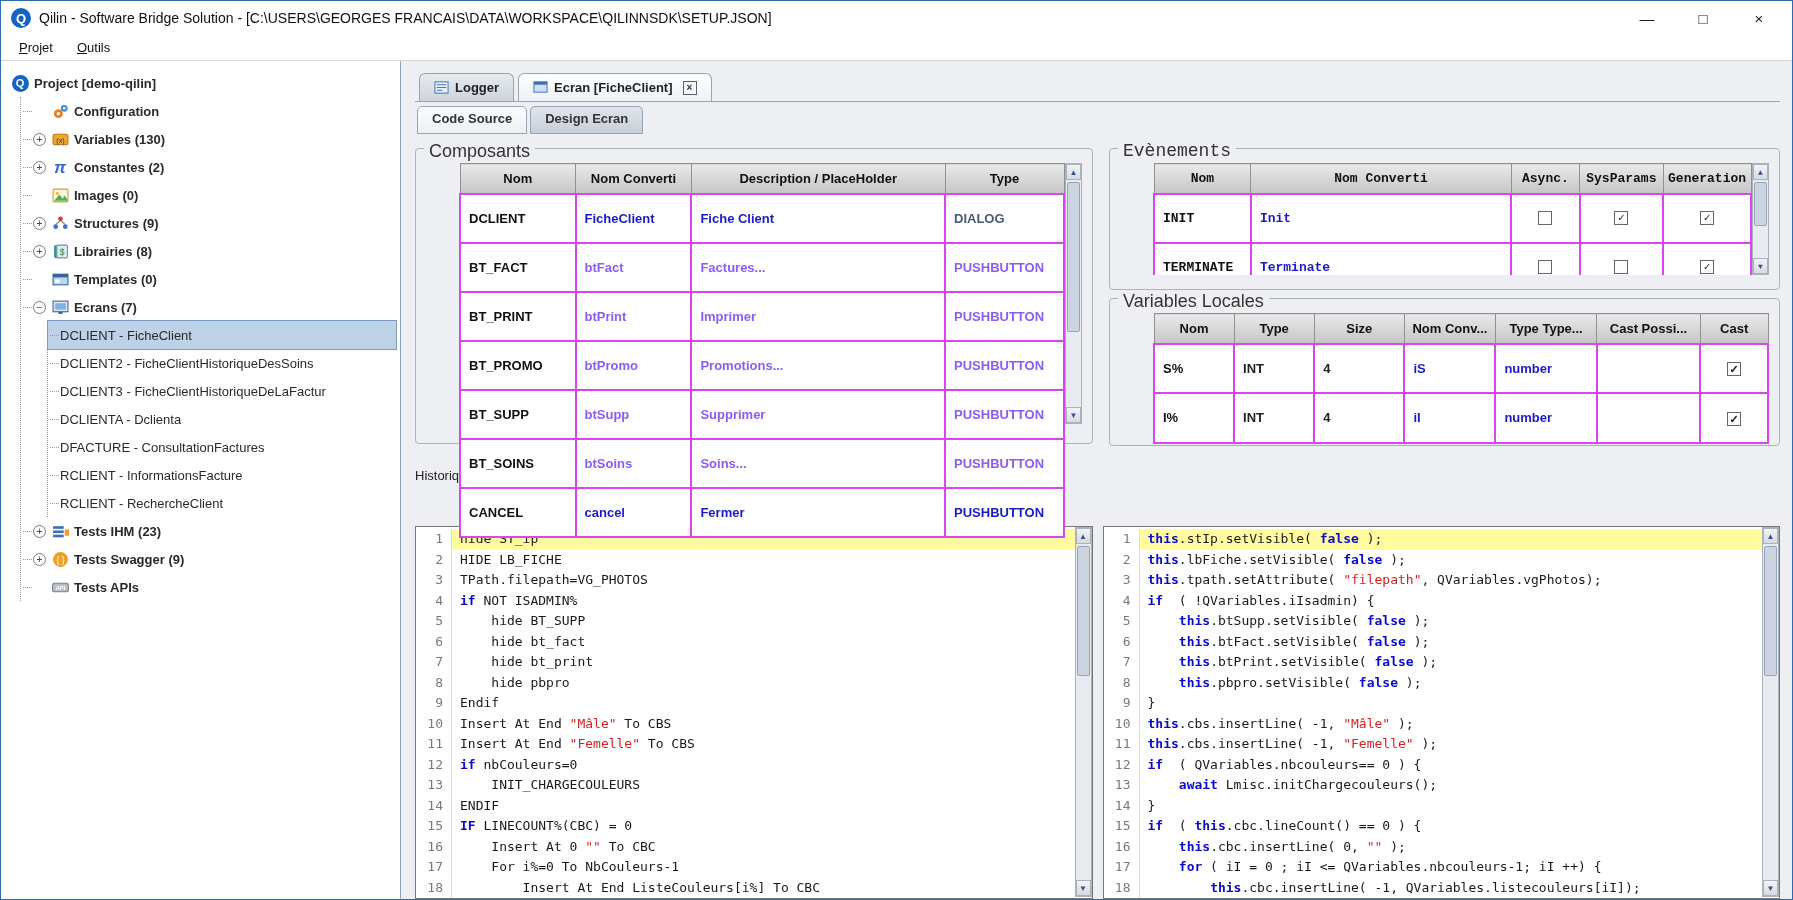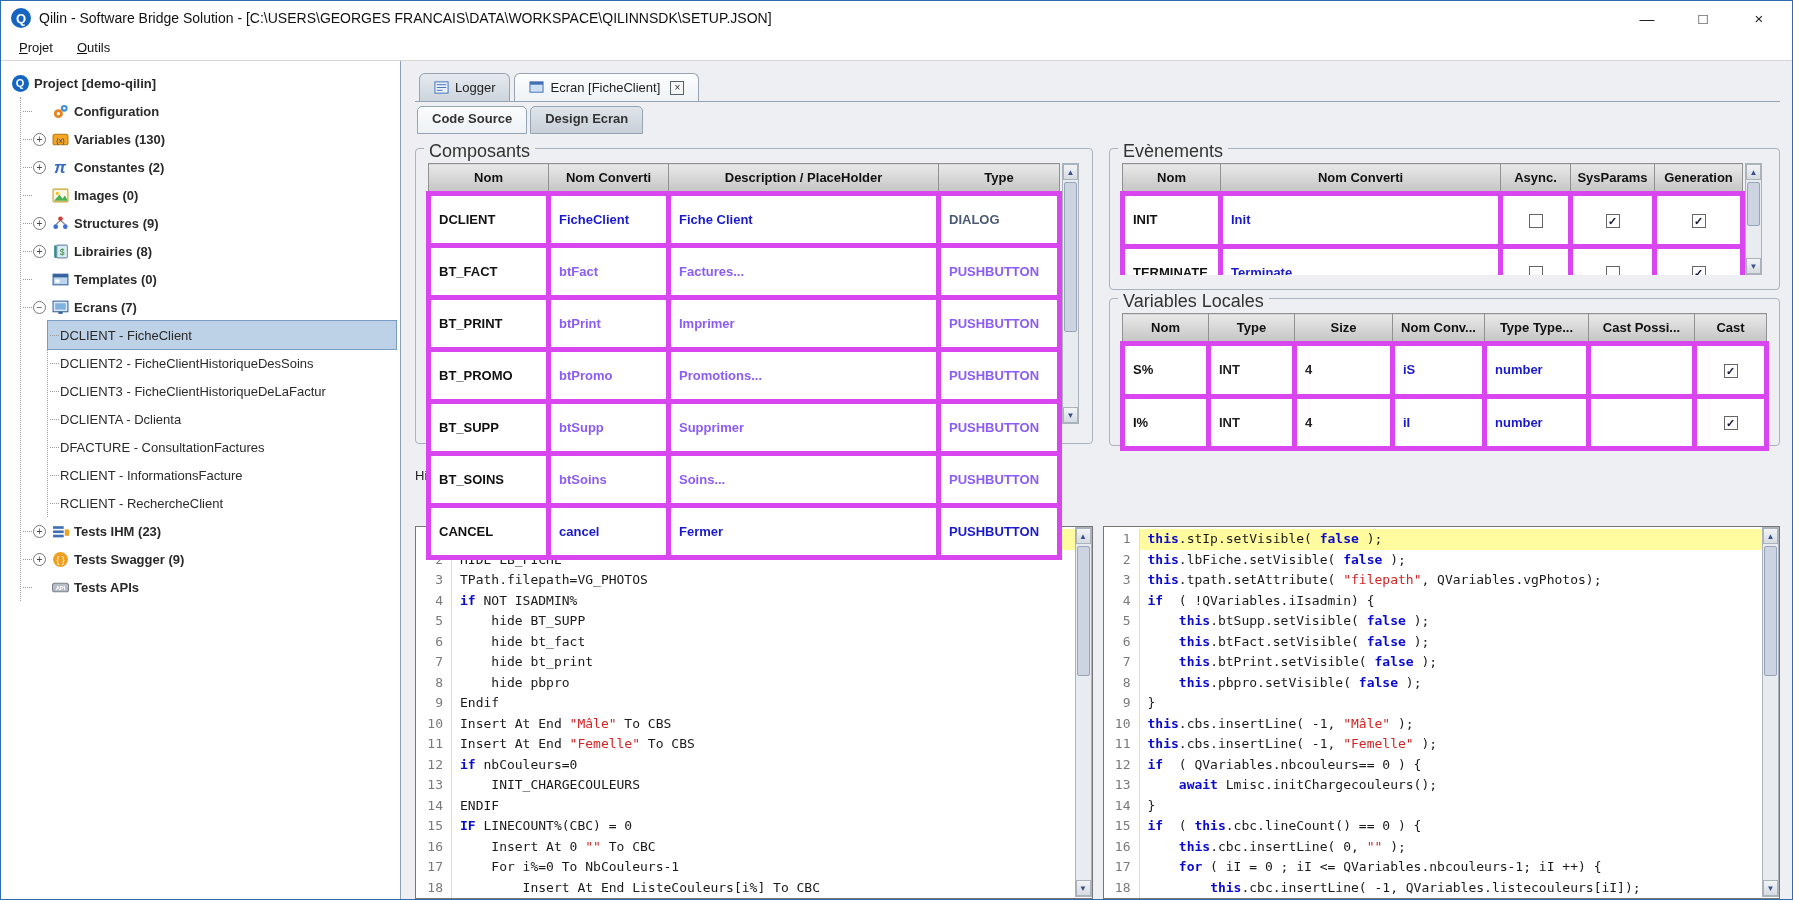--- a/index.html
+++ b/index.html
@@ -32,41 +32,41 @@
   .i-logo { width:17px; height:17px; border-radius:50%; background:#1565c0; color:#fff; font-weight:bold; font-size:11px; display:flex; align-items:center; justify-content:center; }
   .i-pi { color:#3a6bc9; font-size:17px; font-weight:bold; font-style:italic; line-height:17px; }
   .tlabel { color:#2a2a2a; }
   .tlabel.b { font-weight:bold; }
   .trow.sel { background:#bdd1e7; outline:1px solid #7a9cc4; }
   .trow.root .tlabel { font-weight:bold; }
 
   
   .content { flex:1; background:#edeff2; padding:6px 12px 0 14px; display:flex; flex-direction:column; min-width:0; }
   .tabbar { height:34px; display:flex; align-items:flex-end; gap:4px; padding-left:4px; flex:none; }
-  .tab { display:flex; align-items:center; gap:6px; padding:6px 14px; border:1px solid #98a4b2; border-bottom:none; border-radius:6px 6px 0 0; background:linear-gradient(#e6eaf0,#cdd4dc); font-weight:normal; color:#222;justify-content:space-between; }
+  .tab { display:flex; align-items:center; gap:6px; padding:6px 14px; border:1px solid #98a4b2; border-bottom:none; border-radius:6px 6px 0 0; background:linear-gradient(#e6eaf0,#cdd4dc); font-weight:bold; color:#222;justify-content:space-between; }
   .tab.active { background:linear-gradient(#fdfefe,#eef2f6); }
   .tab-ic svg { width:15px; height:15px; display:block; }
   .tab-close { width:14px; height:14px; border:1px solid #55606e; font-size:10px; line-height:12px; text-align:center; color:#333; background:#f4f6f8; margin-left:4px; }
   .tabpanel { flex:1; border-top:1px solid #98a4b2; display:flex; flex-direction:column; min-height:0; padding-top:4px; }
   .subtabs { height:28px; display:flex; gap:3px; padding-left:2px; flex:none; }
   .subtab { padding:4px 14px; border:1px solid #98a4b2; border-radius:5px 5px 0 0; background:linear-gradient(#e0e5eb,#c8cfd8); font-weight:bold; color:#333; }
   .subtab.active { background:linear-gradient(#fbfcfd,#eef1f5); }
 
   
   .upper { display:flex; gap:16px; margin-top:14px; flex:none; }
   .groupbox { border:1px solid #a9b4c0; border-radius:4px; position:relative; padding:14px 10px 6px 10px; background:#edeff2; }
   .gb-title { position:absolute; top:-8px; left:8px; background:#edeff2; padding:0 5px; color:#333; font-size:18px; }
   .gb-composants { width:678px; height:296px; }
   .right-col { flex:1; display:flex; flex-direction:column; gap:8px; min-width:0; }
-  .gb-evenements { height:142px; }
+  .gb-evenements { height:142px;font-family:Liberation Mono, monospace; }
   .gb-variables { height:148px; }
   .tablewrap { display:flex; align-items:flex-start; overflow:hidden; }
-  table.grid { border-collapse:collapse; table-layout:fixed; font-size:13px; }
+  table.grid { border-collapse:collapse; table-layout:fixed; font-size:13px;margin-left:33px; }
   table.grid th { background:linear-gradient(#e9e9e9,#c5c5c5); border:1px solid #919191; font-weight:bold; color:#111; height:30px; padding:2px 4px; white-space:nowrap; overflow:hidden; text-overflow:ellipsis; }
-  table.grid td { border:5px solid #d946ef; height:33px; padding:16px 8px; white-space:nowrap; overflow:hidden; background:#fff; font-weight:bold; }
+  table.grid td { border:2px solid #d946ef; height:33px; padding:16px 8px; white-space:nowrap; overflow:hidden; background:#fff; font-weight:bold; }
   td.cname { color:#111; }
   td.cval { color:#1a1acc; }
   td.cplain { color:#222; }
   td.gray { background:#c9c9c9; }
   td.orange { background:#f6a90a; color:#8b5cf6; }
   td.sel { background:#b7cde6; }
   td.sel.dim { color:#4a5a74; }
   td.ccb { text-align:center; }
   .ev-wrap { height:112px; overflow:hidden; }
   .var-grid td { height:30px; }

